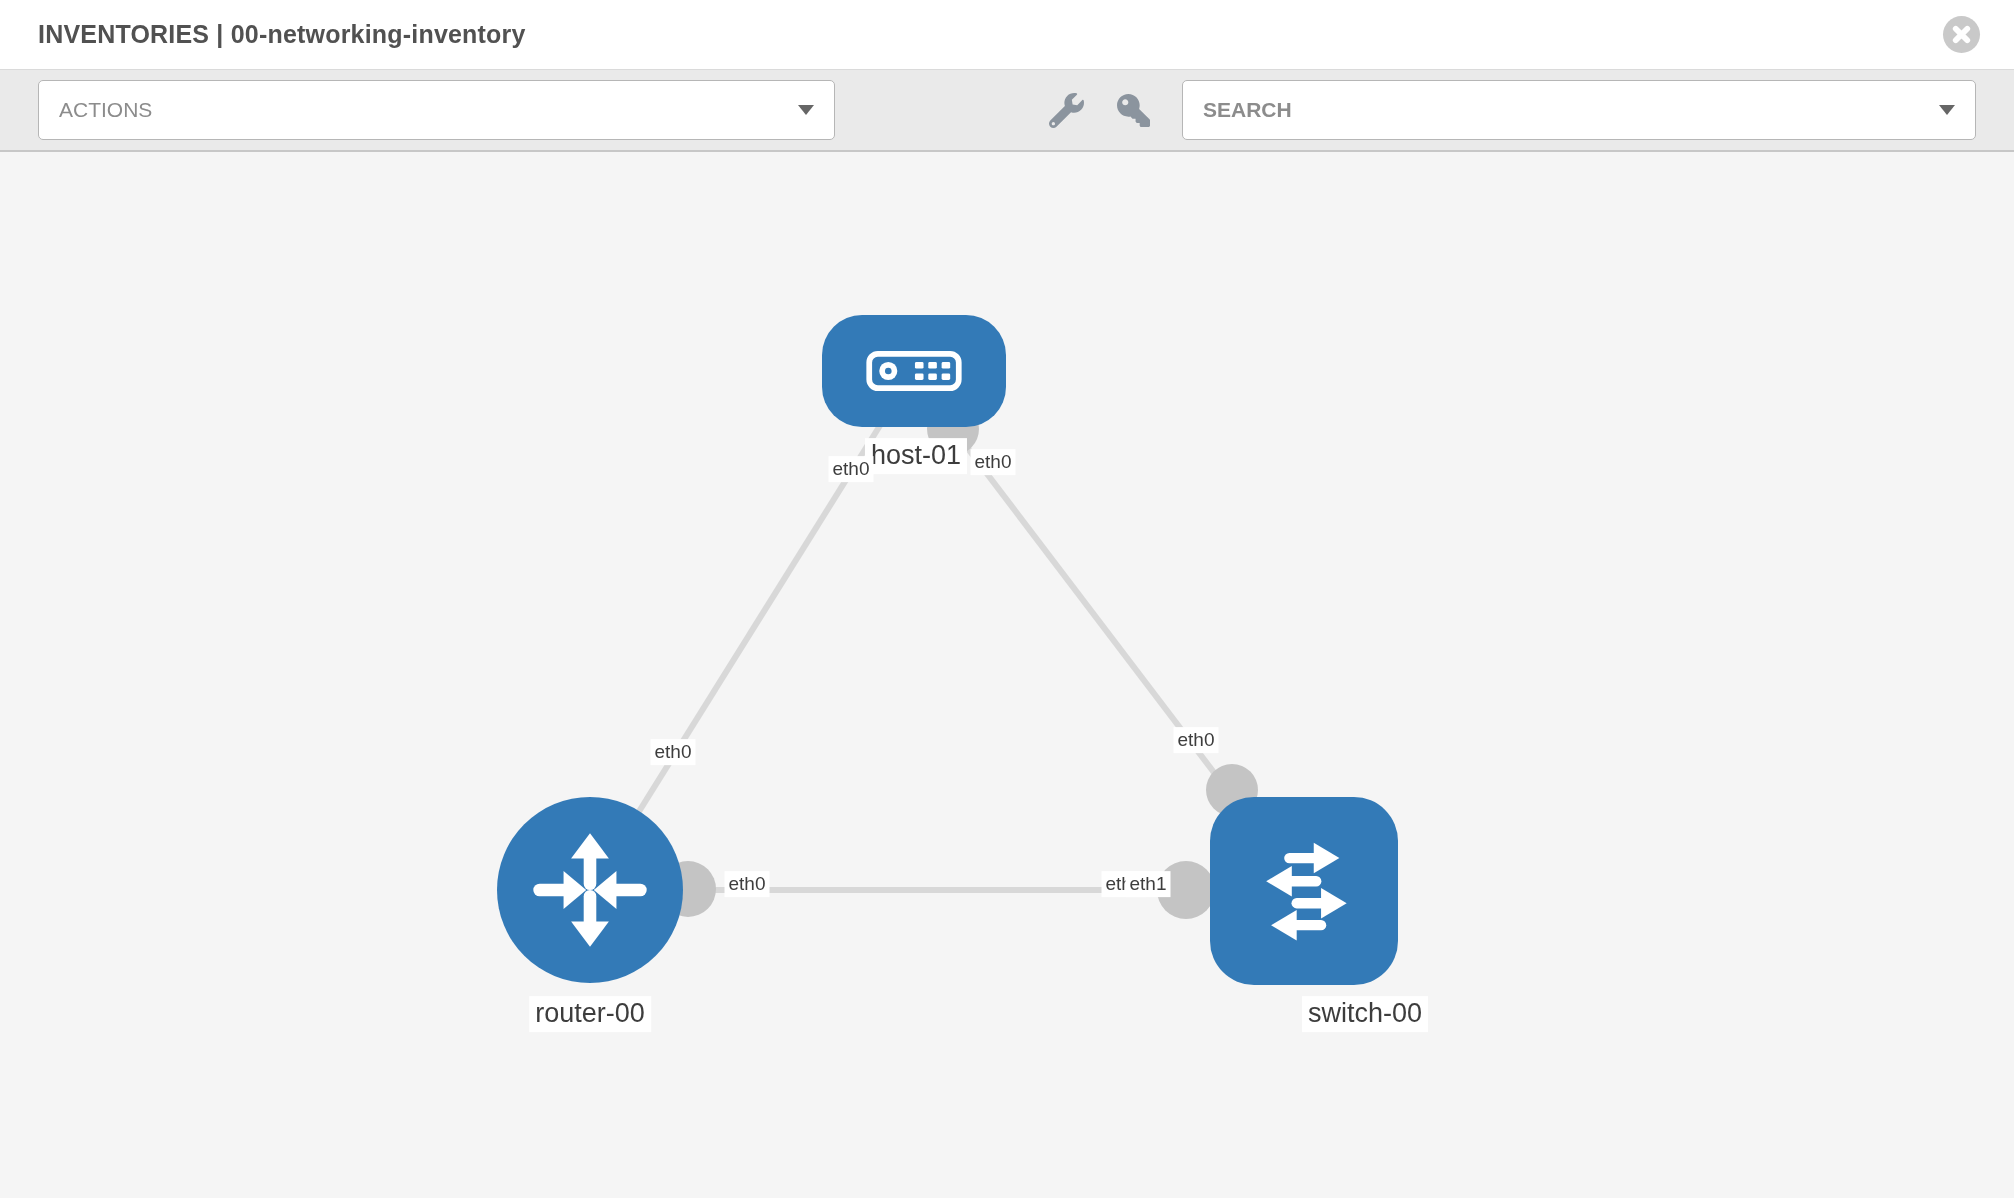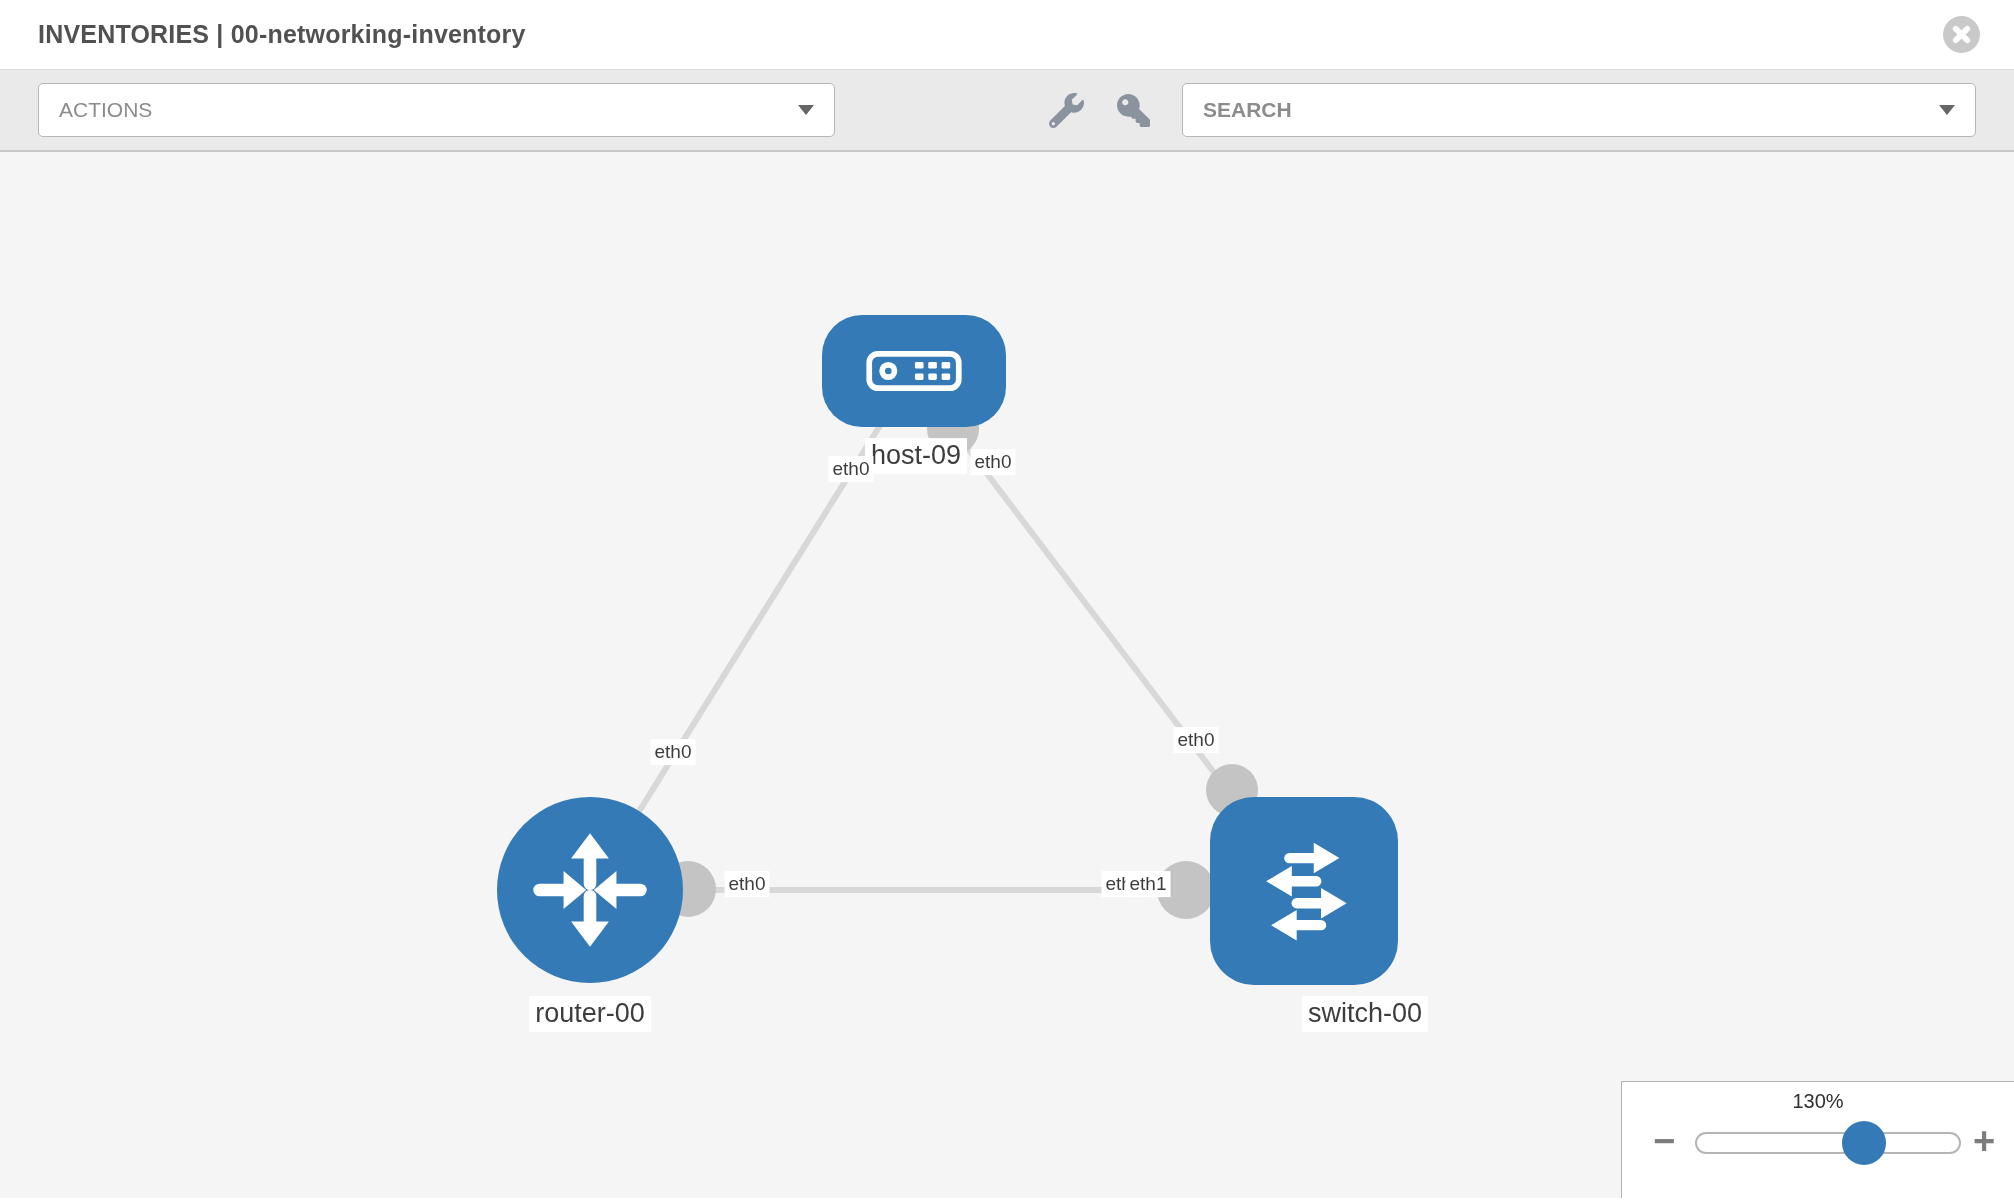--- a/index.html
+++ b/index.html
@@ -28,21 +28,21 @@
   }
 
   
   .toolbar {
     height: 82px; background: #eaeaea;
     border-bottom: 2px solid #c7c7c7;
     display: flex; align-items: center;
     padding: 0 38px;
   }
   .select-box {
-    height: 54px; background: #ffffff;
+    height: 60px; background: #ffffff;
     border: 1px solid #b6b6b6; border-radius: 5px;
     display: flex; align-items: center; justify-content: space-between;
     padding: 0 20px; color: #8c8c8c; font-size: 21px; cursor: pointer;
   }
   .actions-select { width: 797px; }
   .search-select  { width: 794px; font-weight: bold; }
   .caret-down {
     width: 0; height: 0;
     border-left: 8px solid transparent; border-right: 8px solid transparent;
     border-top: 10px solid #666;
@@ -197,33 +197,26 @@
       </g>
       <g fill="#ffffff">
         <path d="M79 23 L58 10.5 L58 35.5 Z"></path>
         <path d="M19 42 L40 29.5 L40 54.5 Z"></path>
         <path d="M85 60 L64 47.5 L64 72.5 Z"></path>
         <path d="M23 78 L44 65.5 L44 90.5 Z"></path>
       </g>
     </svg>
   </div>
 
-  <div class="dlabel node-label" style="left:916px;  top:304px;">host-09</div>
+  <div class="dlabel node-label" style="left:916px;  top:304px;">host-01</div>
   <div class="dlabel node-label" style="left:590px;  top:862px;">router-00</div>
   <div class="dlabel node-label" style="left:1365px; top:862px;">switch-00</div>
 
   <div class="dlabel if-label" style="left:851px;  top:317px;">eth0</div>
   <div class="dlabel if-label" style="left:993px;  top:310px;">eth0</div>
   <div class="dlabel if-label" style="left:673px;  top:600px;">eth0</div>
   <div class="dlabel if-label" style="left:747px;  top:732px;">eth0</div>
   <div class="dlabel if-label" style="left:1196px; top:588px;">eth0</div>
   <div class="dlabel if-label under" style="left:1124px; top:732px;">eth1</div>
   <div class="dlabel if-label over" style="left:1148px; top:732px;">eth1</div>
 
-  <div class="zoom-panel">
-    <div class="zoom-value">130%</div>
-    <div class="zoom-minus">−</div>
-    <div class="zoom-track"></div>
-    <div class="zoom-thumb"></div>
-    <div class="zoom-plus">+</div>
-  </div>
 
 </div>
 
 </body></html>

